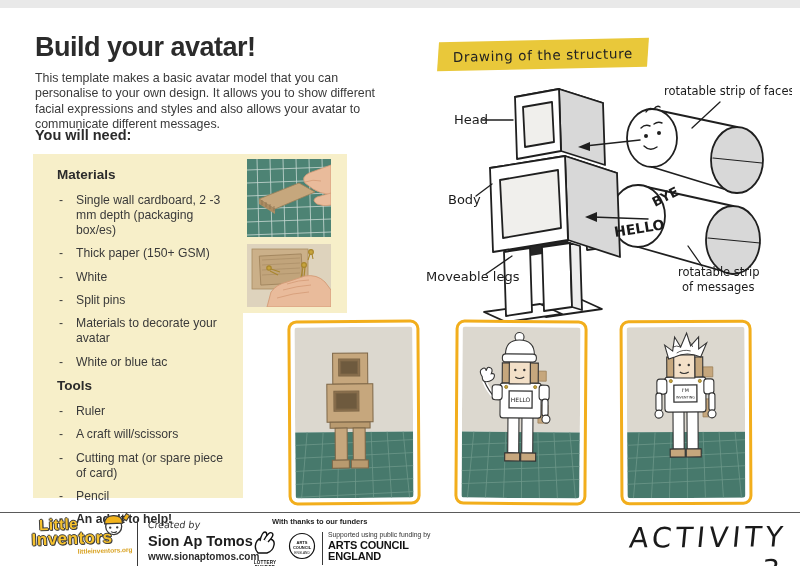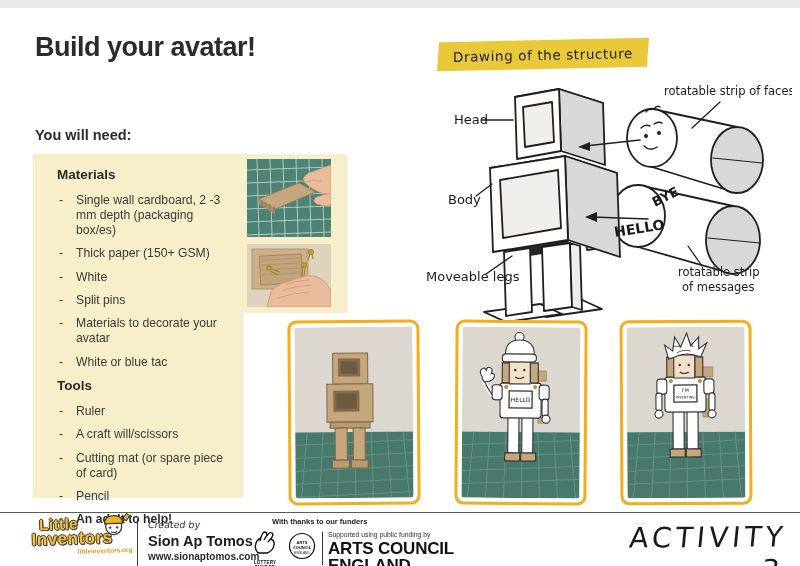--- a/index.html
+++ b/index.html
@@ -75,34 +75,35 @@
   .created .cb { font-family:"DejaVu Sans", sans-serif; font-size:9.5px; color:#333; transform:skewX(-8deg); }
   .created .author { font-size:14.5px; font-weight:bold; color:#1d1d1d; margin-top:3px; }
   .created .site { font-size:10px; font-weight:bold; color:#2b2b2b; margin-top:2px; }
 
   .funders-head { left:248px; top:509px; font-size:7.5px; font-weight:bold; color:#1d1d1d;padding-left:24px; }
   .lottery { left:248px; top:521px; width:34px; text-align:center; }
   .lottery .cap { font-size:4.6px; font-weight:bold; color:#111; margin-top:1px; letter-spacing:0.2px; }
   .stamp { left:288px; top:524px; }
   .arts { left:328px; top:523px; width:130px; }
   .arts .sup { font-size:6.8px; color:#333; margin-bottom:2px; }
-  .arts .a1, .arts .a2 { font-size:17px; font-weight:bold; color:#111; line-height:1.02; letter-spacing:-0.2px; }
+  .arts .a1, .arts .a2 { font-size:11px; font-weight:bold; color:#111; line-height:1.02; letter-spacing:-0.2px; }
 
   .activity {
     left:610px; top:513px; width:175px; text-align:right;
     font-family:"DejaVu Sans", sans-serif; font-size:28px; color:#1a1a1a;
     letter-spacing:4px; transform:skewX(-6deg) rotate(-0.5deg);
   }
 </style>
 </head>
 <body>
 
 <div class="page">
 
   <div class="abs title">Build your avatar!</div>
+  <div class="abs intro">This template makes a basic avatar model that you can personalise to your own design. It allows you to show different facial expressions and styles and also allows your avatar to communicate different messages.</div>
   <div class="abs need">You will need:</div>
 
   <div class="abs cream-main">
     <div class="supplies">
       <h3>Materials</h3>
       <ul class="materials-list">
         <li>Single wall cardboard, 2 -3 mm depth (packaging box/es)</li>
         <li>Thick paper (150+ GSM)</li>
         <li>White</li>
         <li>Split pins</li>

